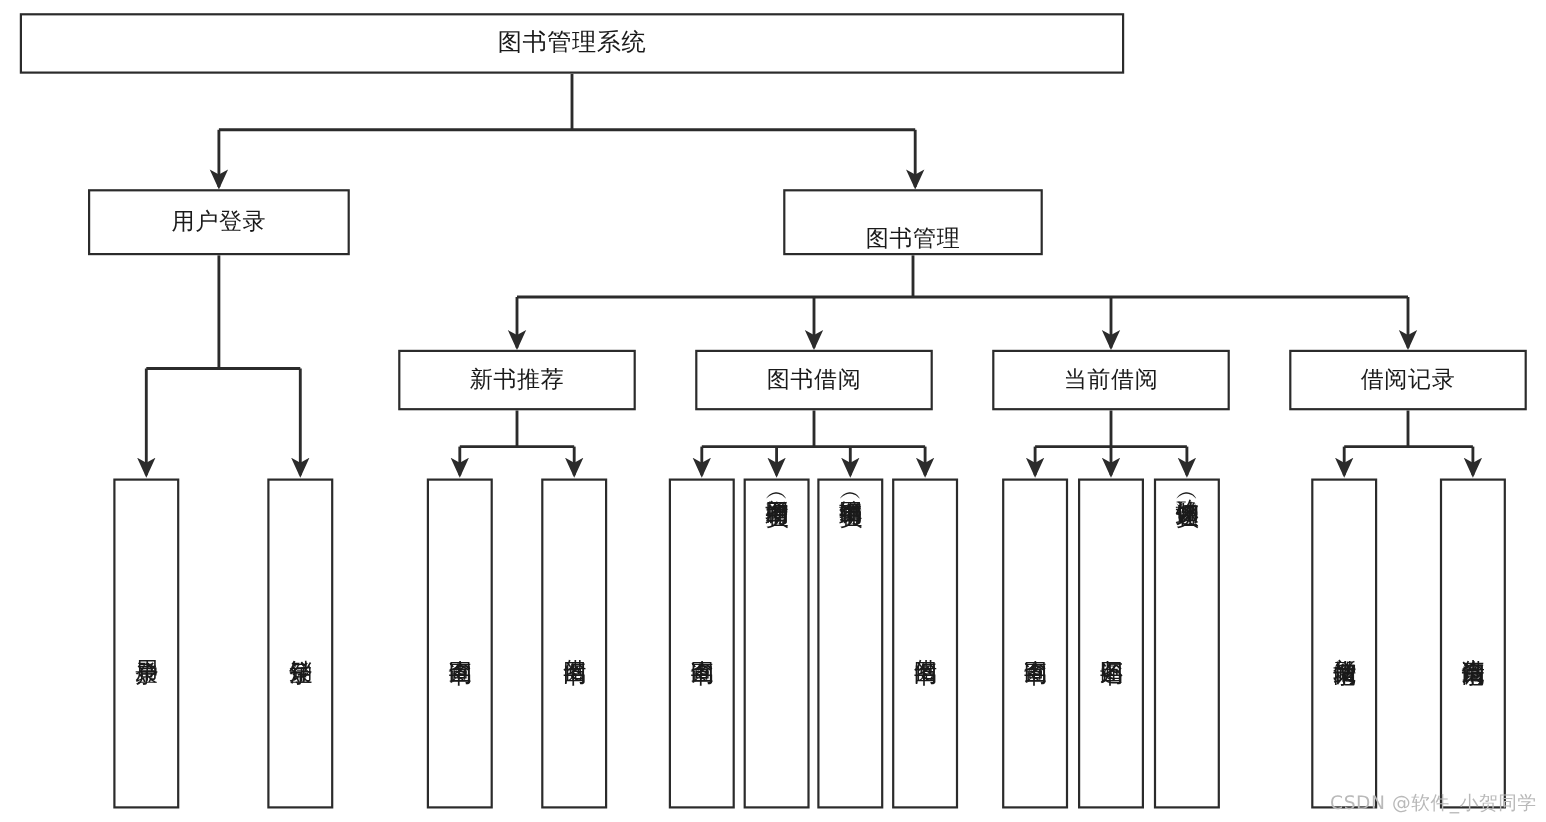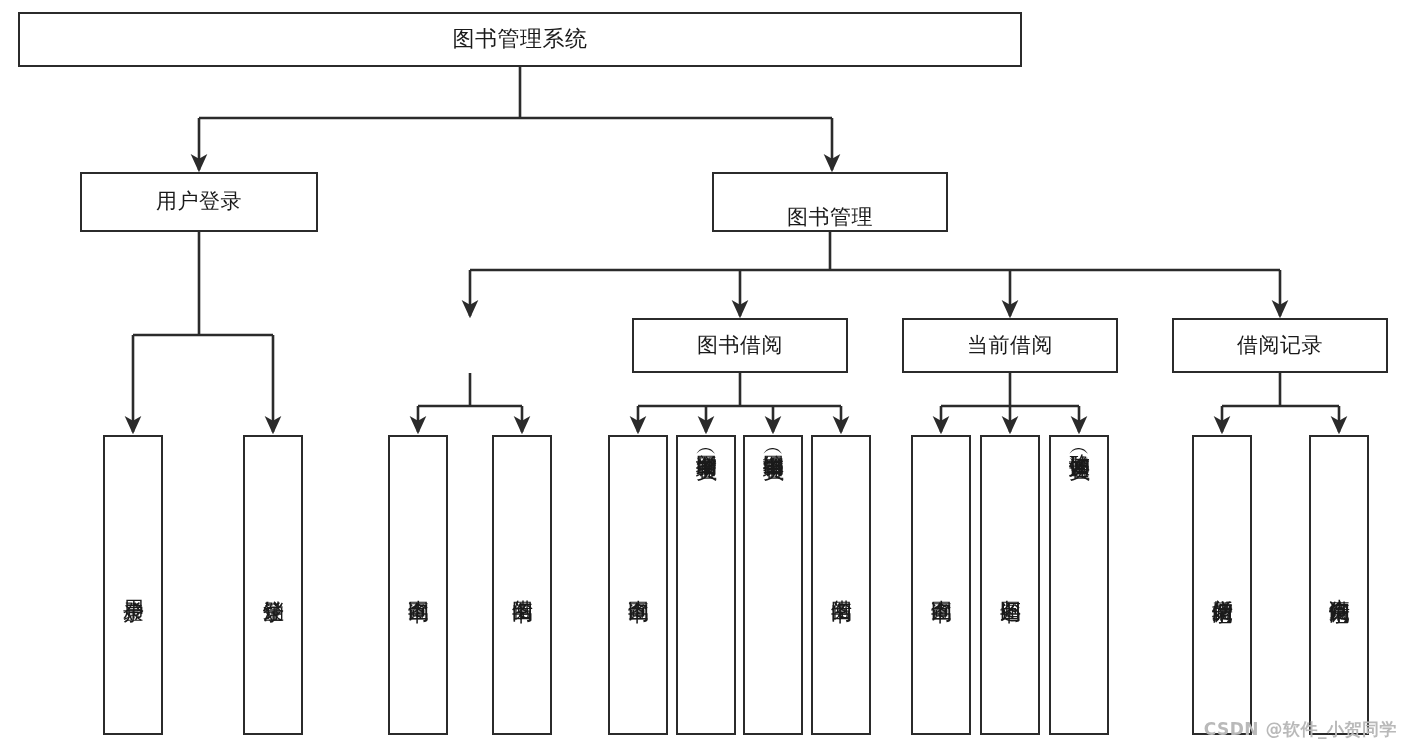--- a/index.html
+++ b/index.html
@@ -72,21 +72,20 @@
   
   .watermark {
     position: absolute;
     right: 8px;
     bottom: 6px;
     font-size: 17px;
     color: #b9b9b9;
     white-space: nowrap;
     letter-spacing: 0.5px;
     pointer-events: none;
-    font-weight: bold;
   }
 </style>
 </head>
 <body>
 
 <div id="diagram-root">
 
   <svg class="diagram-canvas" viewBox="0 0 1405 747">
     <defs>
       <marker id="arrow" viewBox="0 0 12 12" refX="10.5" refY="6" markerWidth="7" markerHeight="7" orient="auto-start-reverse">
@@ -158,20 +157,23 @@
   </div>
 
   <div class="node-box level1" style="left:80px; top:172px; width:238px; height:60px;">
     <span class="node-label-h">用户登录</span>
   </div>
 
   <div class="node-box level1" style="left:712px; top:172px; width:236px; height:60px;align-items:flex-end;">
     <span class="node-label-h">图书管理</span>
   </div>
 
+  <div class="node-box level2" style="left:362px; top:318px; width:216px; height:55px;">
+    <span class="node-label-h">新书推荐</span>
+  </div>
 
   <div class="node-box level2" style="left:632px; top:318px; width:216px; height:55px;align-items:center;">
     <span class="node-label-h">图书借阅</span>
   </div>
 
   <div class="node-box level2" style="left:902px; top:318px; width:216px; height:55px;text-align:center;">
     <span class="node-label-h">当前借阅</span>
   </div>
 
   <div class="node-box level2" style="left:1172px; top:318px; width:216px; height:55px;text-align:right;">

